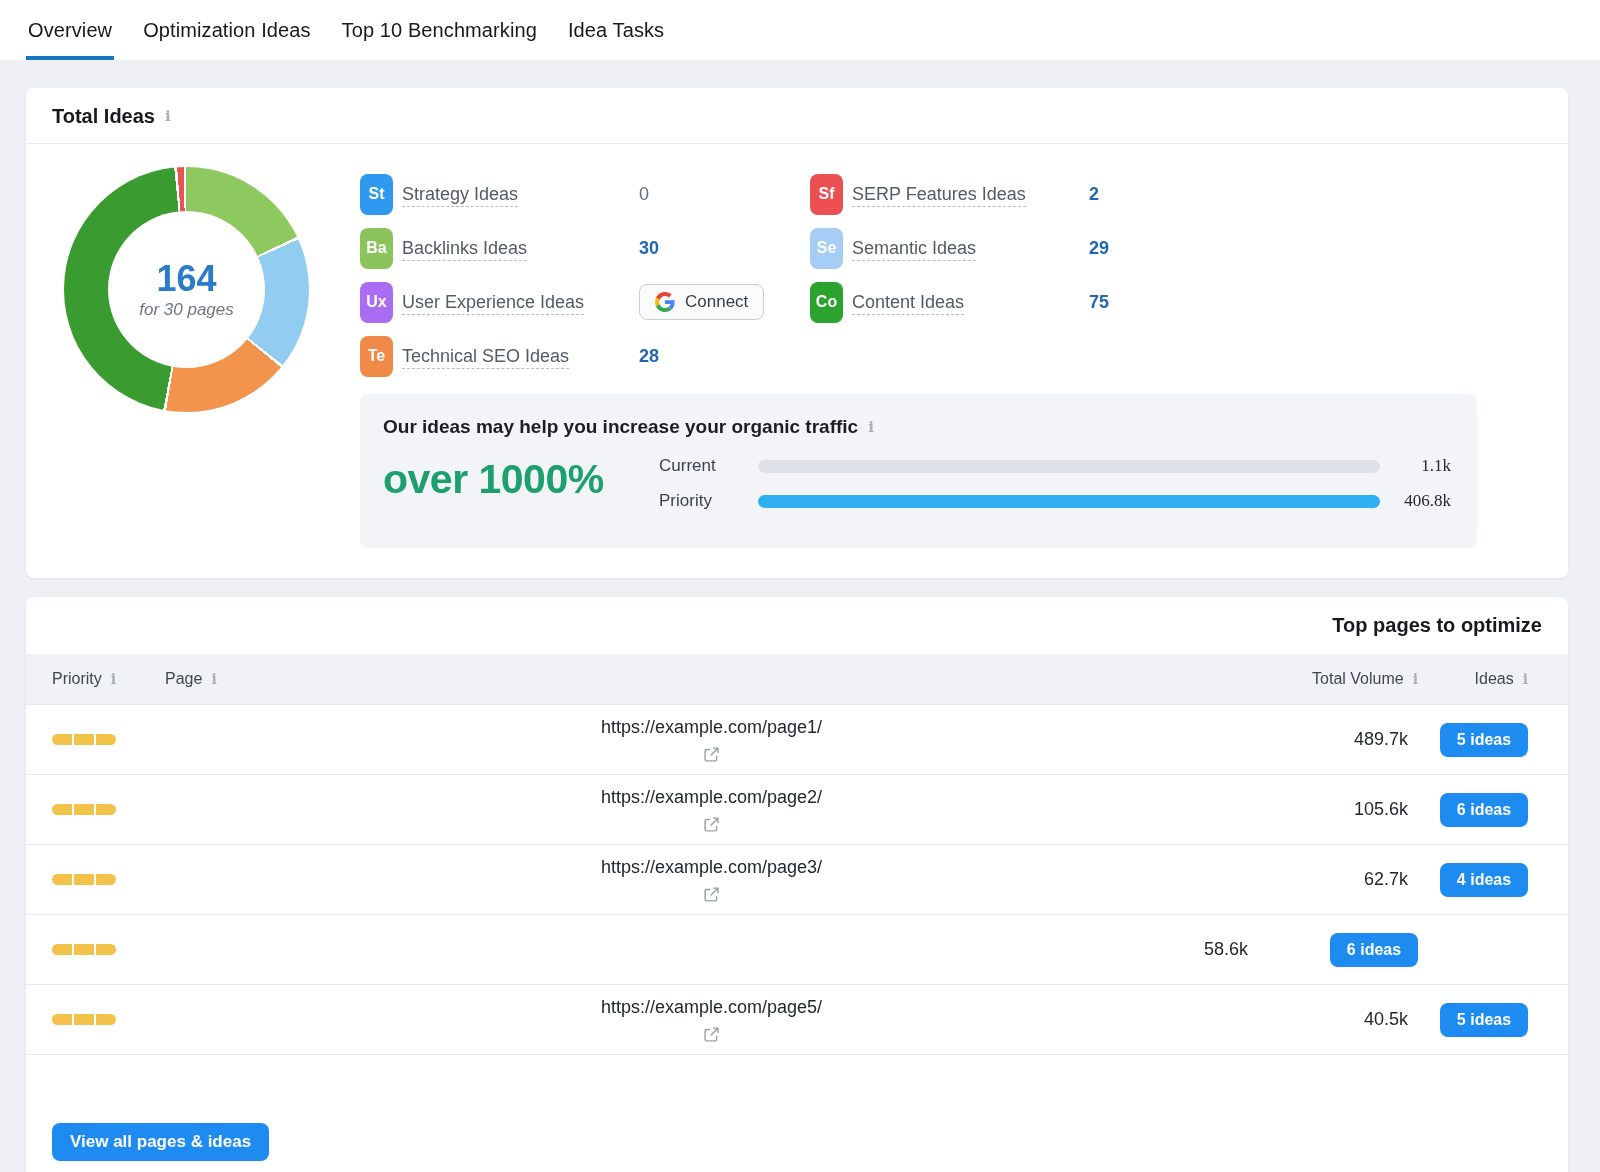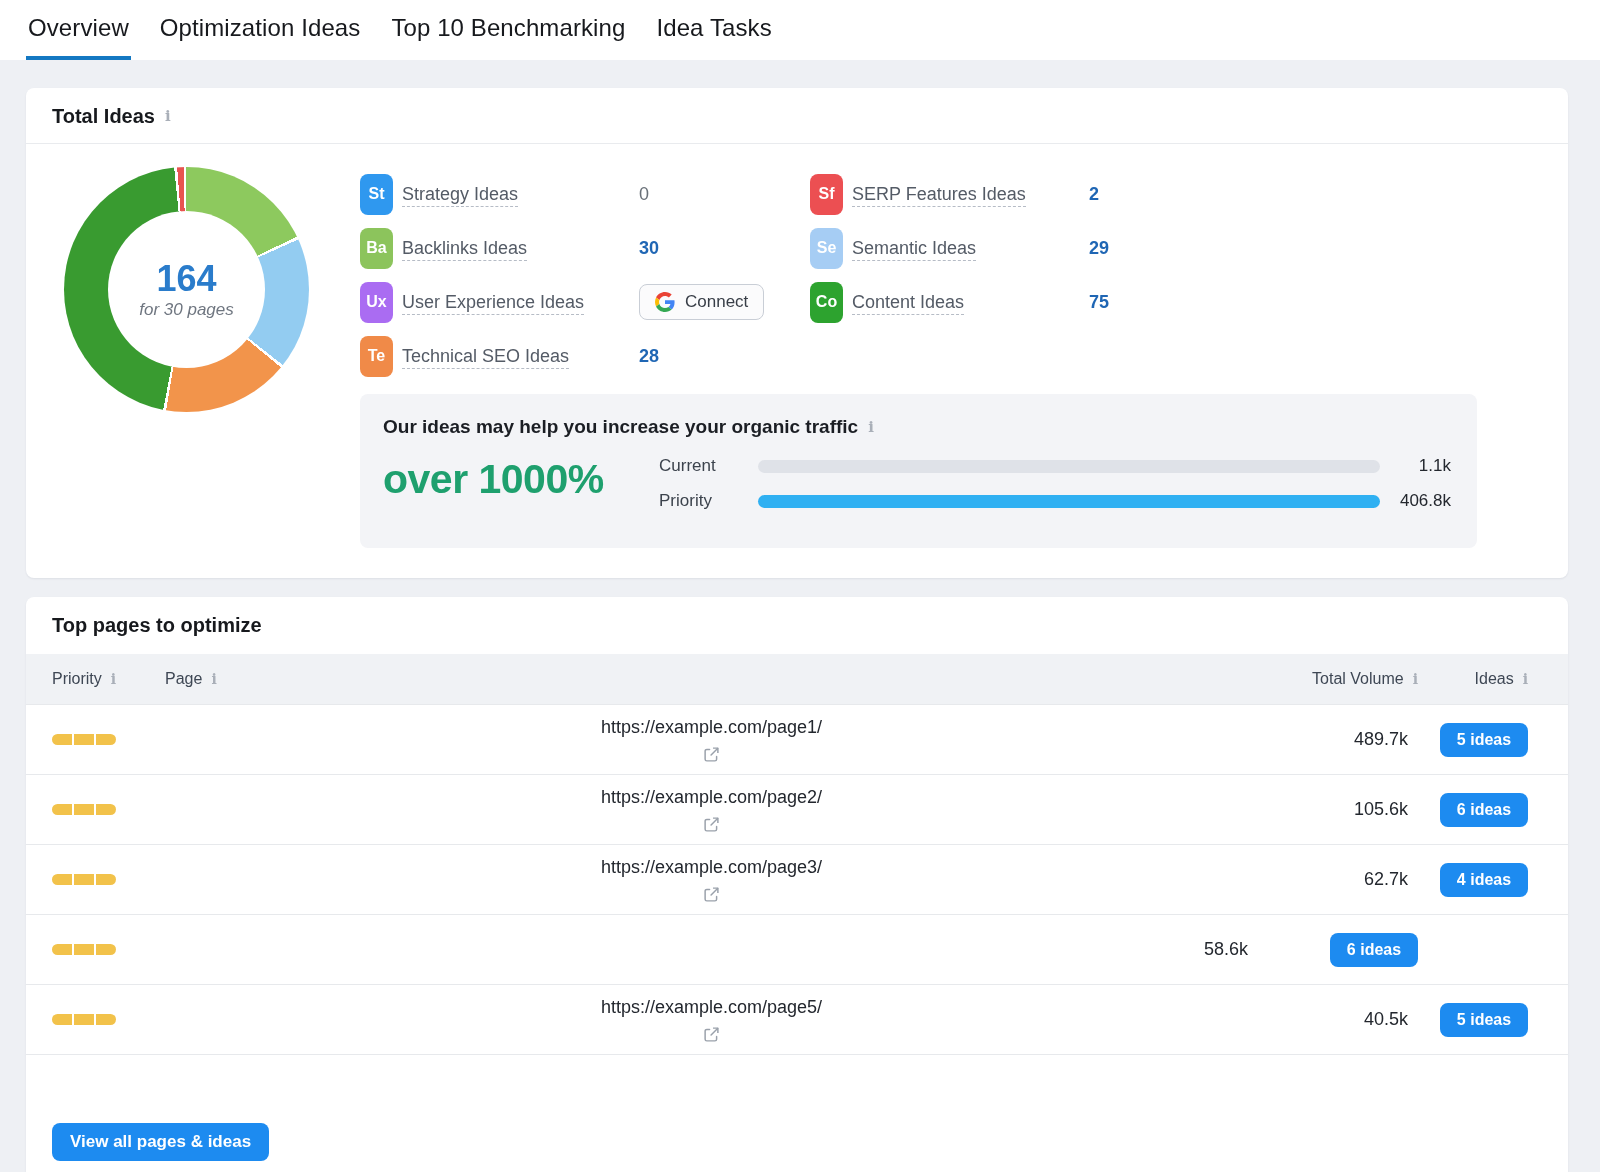--- a/index.html
+++ b/index.html
@@ -1,21 +1,21 @@
 <!DOCTYPE html>
 <html><head>
 <meta charset="utf-8">
 <style>
   * { margin:0; padding:0; box-sizing:border-box; }
   html,body { width:1600px; height:1172px; overflow:hidden; }
   body { font-family:"Liberation Sans", sans-serif; background:#eef0f4; color:#1c1f24; }
 
   
   .tabbar { background:#fff; height:60px; display:flex; align-items:flex-end; padding:0 0 0 26px; gap:27px; }
-  .tab { font-size:24px; color:#17191d; padding:0 2px 14px 2px; border-bottom:4px solid transparent; cursor:pointer; letter-spacing:.1px; }
+  .tab { font-size:20px; color:#17191d; padding:0 2px 14px 2px; border-bottom:4px solid transparent; cursor:pointer; letter-spacing:.1px; }
   .tab.active { border-bottom-color:#1478c2; font-weight:500; }
 
   .content { margin:0 32px 0 26px; }
 
   
   .card { background:#fff; border-radius:8px; box-shadow:0 1px 2px rgba(30,40,60,.08); }
   .card1 { margin-top:28px; }
   .card2 { margin-top:19px; }
   .card-header { display:flex; align-items:center; gap:10px; padding:17px 26px 15px 26px; border-bottom:1px solid #e9ebee; }
   .card-title { font-size:20px; font-weight:700; color:#17191d; }
@@ -47,21 +47,21 @@
   .traffic-box { margin:11px 91px 0 0; width:1117px; background:#f3f4f7; border-radius:8px; padding:22px 24px 26px 23px; }
   .traffic-title-row { display:flex; align-items:center; gap:10px; }
   .traffic-title { font-size:19px; font-weight:700; color:#1b1e24; }
   .traffic-flex { display:flex; margin-top:12px; }
   .traffic-highlight { width:276px; flex:0 0 276px; font-size:41px; font-weight:700; color:#1ea06e; letter-spacing:-.5px; padding-top:6px; }
   .bars { flex:1; padding-top:2px; }
   .bar-row { display:flex; align-items:center; height:28px; margin-bottom:7px; }
   .bar-label { width:99px; flex:0 0 99px; font-size:17px; color:#3c434d; }
   .bar-track { width:622px; flex:0 0 622px; height:13px; border-radius:7px; background:#dfe2e8; }
   .bar-track.filled { background:#2fb0f2; }
-  .bar-value { flex:1; text-align:right; font-size:17px; color:#23272e; padding-right:2px; }
+  .bar-value { flex:1; text-align:right; font-size:17px; color:#23272e; padding-right:2px;font-family:Liberation Serif, serif; }
 
   
   .thead, .trow { display:grid; grid-template-columns:113px 1fr 160px 110px; align-items:center; padding:0 40px 0 26px; }
   .thead { background:#f0f2f5; height:50px; font-size:16px; color:#3e4754; }
   .hcell { display:flex; align-items:center; gap:9px; }
   .hcell.right { justify-content:flex-end; }
   .trow { height:70px; border-top:1px solid #e7e9ec; }
   .trow:first-of-type { border-top:none; }
   .prio { display:flex; gap:2px; width:64px; }
   .prio span { width:20px; height:11px; background:#f2c24a; }
@@ -205,21 +205,21 @@
               </div>
             </div>
           </div>
         </div>
 
       </div>
     </div>
   </section>
 
   <section class="card card2">
-    <header class="card-header" style="border-bottom:none; padding-bottom:17px;">
+    <header class="card-header" style="border-bottom:none; padding-bottom:17px;justify-content:flex-end;">
       <span class="card-title">Top pages to optimize</span>
     </header>
 
     <div class="thead">
       <div class="hcell">
           <span>Priority</span>
           <span class="info-i" style="font-size:14px;">i</span>
         </div>
       <div class="hcell">
           <span>Page</span>

